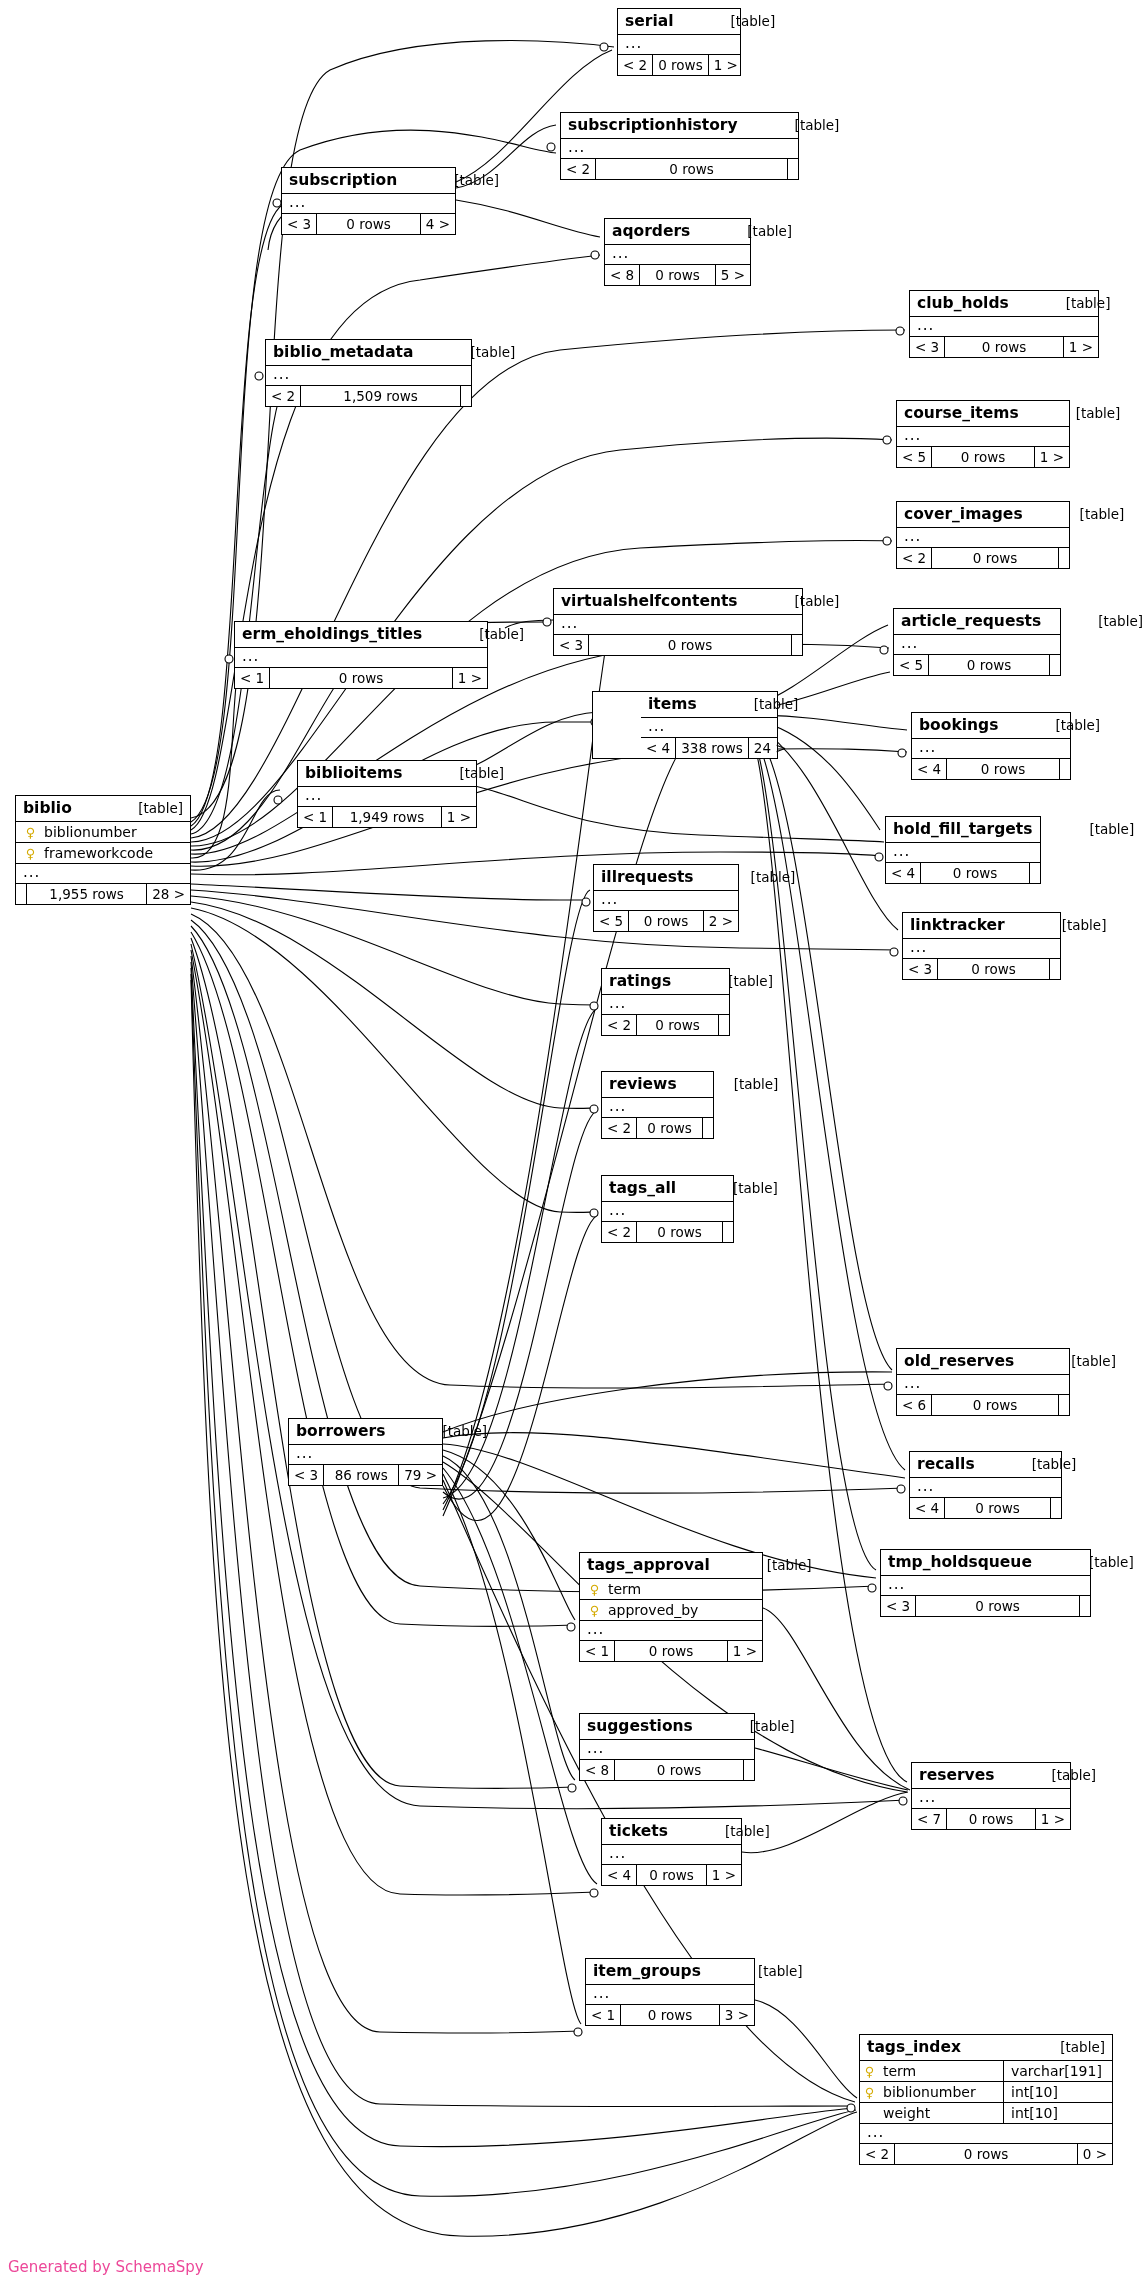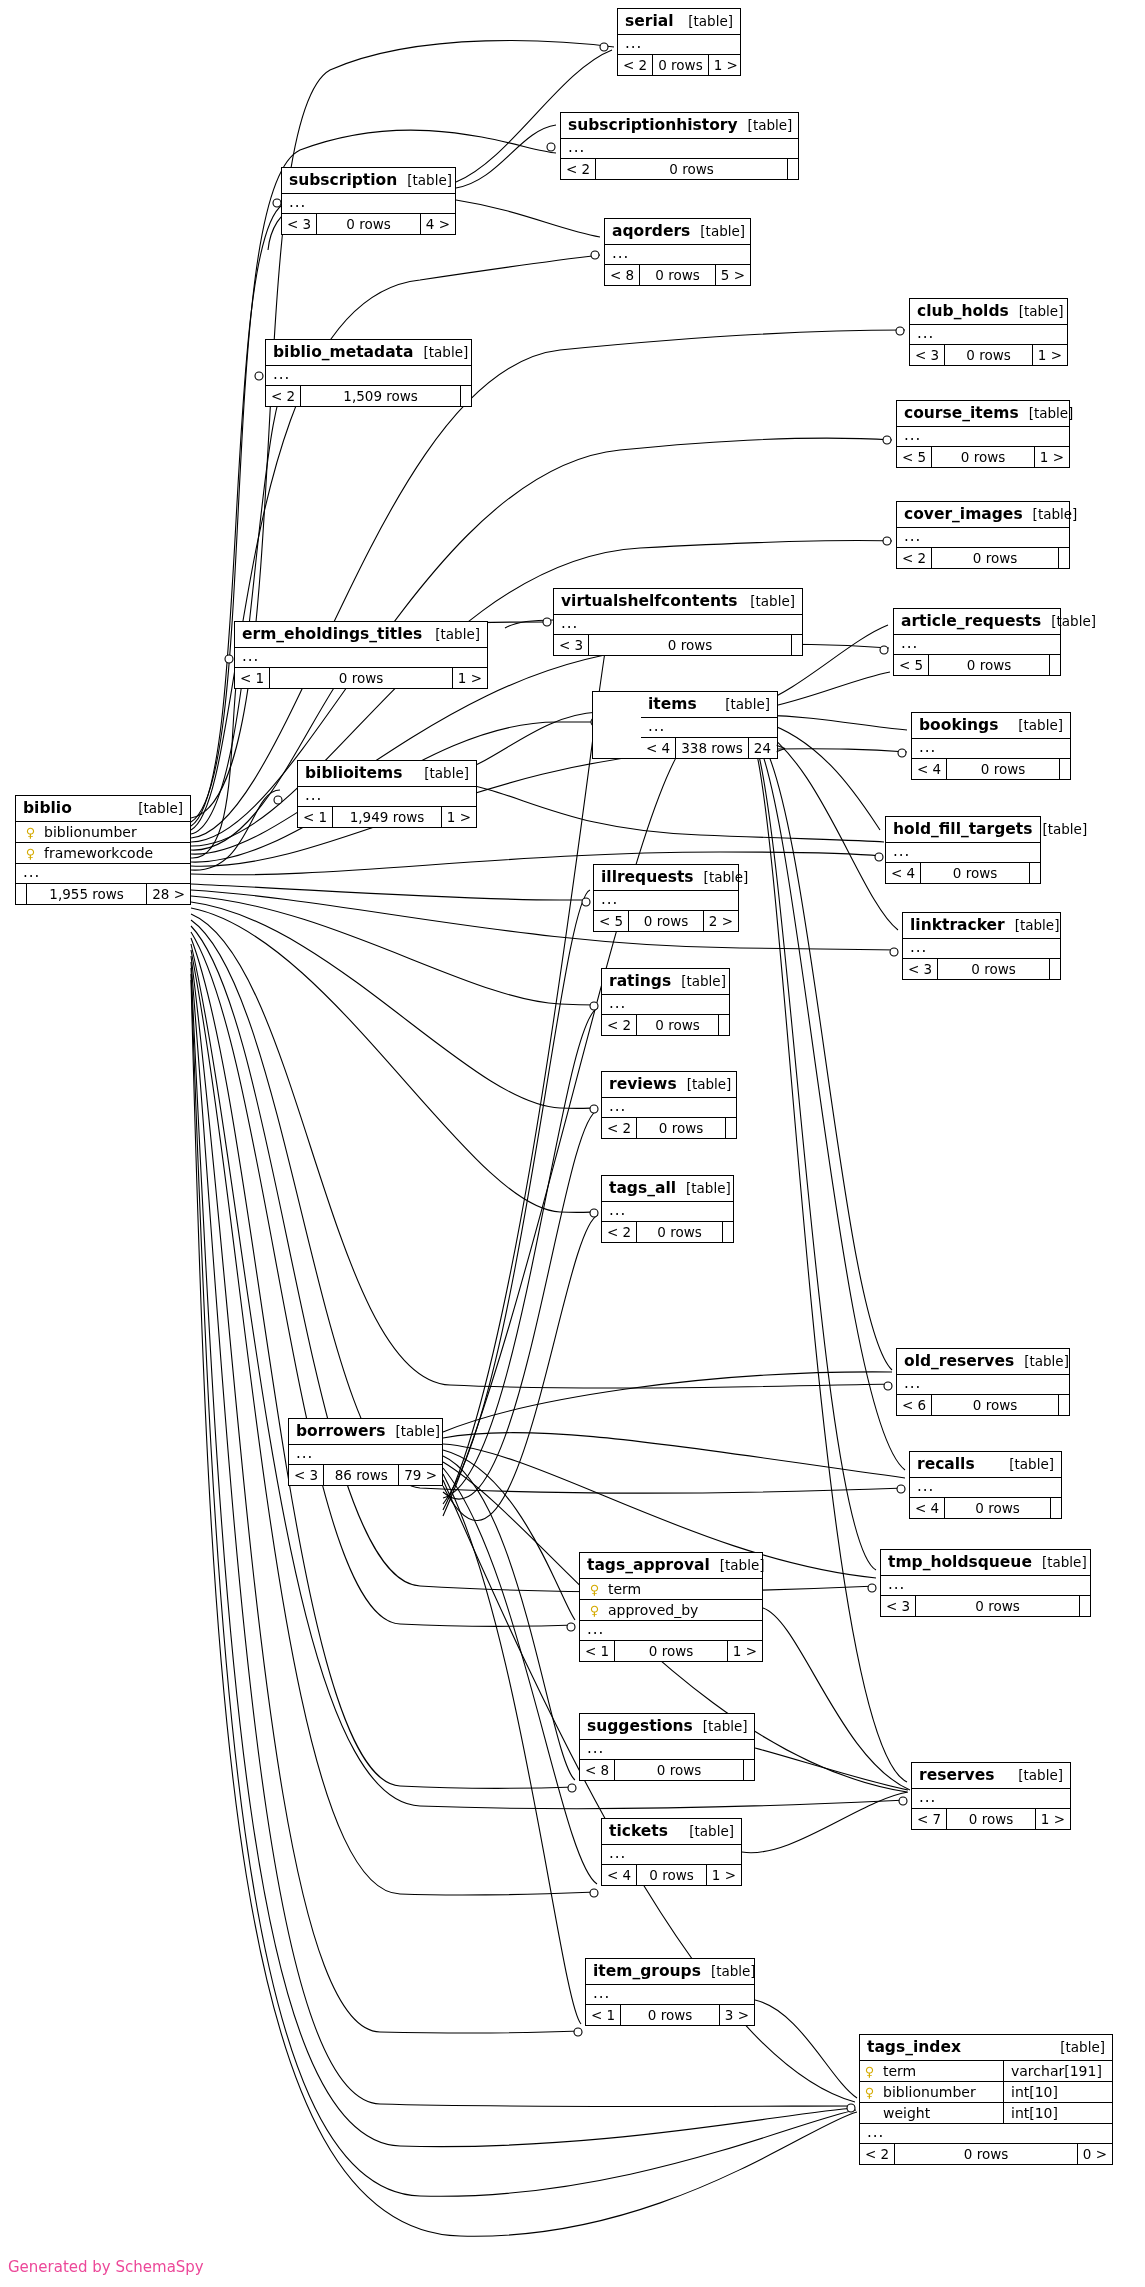--- a/index.html
+++ b/index.html
@@ -35,20 +35,21 @@
     font-size: 15px;
     color: #000;
   }
   .node .hdr {
     display: flex;
     justify-content: space-between;
     align-items: baseline;
     padding: 3px 7px 4px 7px;
     border-bottom: 1px solid #000;
     white-space: nowrap;
+    gap: 47px;
   }
   .node .hdr .tname {
     font-weight: bold;
     font-size: 15.5px;
   }
   .node .hdr .ttype {
     font-size: 13.5px;
     padding-left: 10px;
   }
   .node .col {
@@ -270,21 +271,21 @@
           <span class="tname">aqorders</span>
           <span class="ttype">[table]</span>
         </div>
         <div class="ellipsis">...</div>
         <div class="foot">
           <div class="cell left">&lt; 8</div>
           <div class="cell mid">0 rows</div>
           <div class="cell right">5 &gt;</div>
         </div>
       </div>
-      <div class="node" style="left: 909px; top: 290px; width: 159px; margin-top: 8px;">
+      <div class="node" style="left: 909px; top: 290px; width: 190px;">
         <div class="hdr">
           <span class="tname">club_holds</span>
           <span class="ttype">[table]</span>
         </div>
         <div class="ellipsis">...</div>
         <div class="foot">
           <div class="cell left">&lt; 3</div>
           <div class="cell mid">0 rows</div>
           <div class="cell right">1 &gt;</div>
         </div>
@@ -458,21 +459,21 @@
           <span class="tname">ratings</span>
           <span class="ttype">[table]</span>
         </div>
         <div class="ellipsis">...</div>
         <div class="foot">
           <div class="cell left">&lt; 2</div>
           <div class="cell mid">0 rows</div>
           <div class="cell right"></div>
         </div>
       </div>
-      <div class="node" style="left: 601px; top: 1071px; width: 136px;">
+      <div class="node" style="left: 601px; top: 1071px; width: 113px;">
         <div class="hdr">
           <span class="tname">reviews</span>
           <span class="ttype">[table]</span>
         </div>
         <div class="ellipsis">...</div>
         <div class="foot">
           <div class="cell left">&lt; 2</div>
           <div class="cell mid">0 rows</div>
           <div class="cell right"></div>
         </div>

